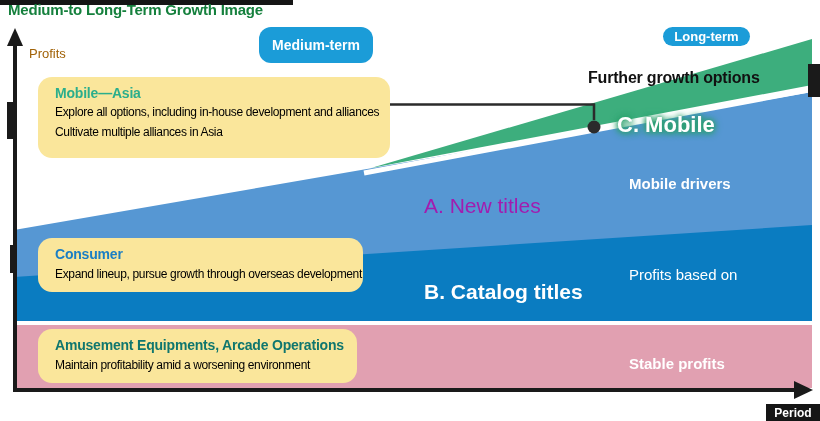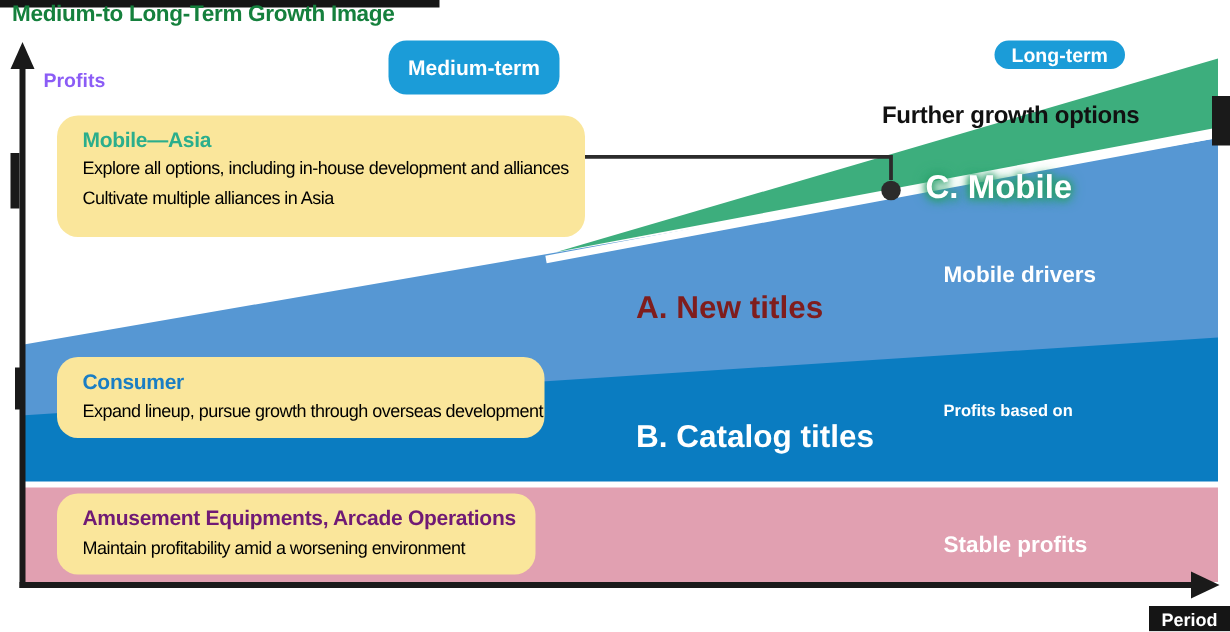--- a/index.html
+++ b/index.html
@@ -29,21 +29,21 @@
     background: #1b9cd8; color: #ffffff;
     font-weight: bold; text-align: center;
     border-radius: 12px; white-space: nowrap;
     display: flex; align-items: center; justify-content: center;
   }
   .badge.medium { left: 259px; top: 27px; width: 114px; height: 36px; font-size: 14px; }
   .badge.long   { left: 663px; top: 27px; width: 87px;  height: 19px; font-size: 13px; }
 
   .axis-label-y {
     left: 29px; top: 46px;
-    font-size: 13px; font-weight: bold; color: #8b5cf6;
+    font-size: 13px; font-weight: normal; color: #a16207;
   }
   .period-box {
     left: 766px; top: 404px; width: 54px; height: 17px;
     background: #151515; color: #ffffff;
     font-size: 12px; font-weight: bold;
     display: flex; align-items: center; justify-content: center;
   }
 
   .further-growth {
     left: 588px; top: 69px;
@@ -51,33 +51,33 @@
     white-space: nowrap; letter-spacing: -0.2px;
   }
   .c-mobile {
     left: 617px; top: 112px;
     font-size: 22px; font-weight: bold; color: #ffffff;
     white-space: nowrap;
     text-shadow: 0 0 5px #2aa06b, 0 0 9px #2aa06b, 0 1px 6px #2aa06b;
   }
   .a-new-titles {
     left: 424px; top: 194px;
-    font-size: 21px; font-weight: bold; color: #7f1d1d; white-space: nowrap;
+    font-size: 21px; font-weight: normal; color: #a21caf; white-space: nowrap;
   }
   .growth-drivers {
     left: 629px; top: 175px;
     font-size: 15px; font-weight: bold; color: #ffffff; white-space: nowrap;
   }
   .b-catalog {
     left: 424px; top: 280px;
     font-size: 21px; font-weight: bold; color: #ffffff; white-space: nowrap;
   }
   .profits-based {
     left: 629px; top: 266px;
-    font-size: 11px; font-weight: bold; color: #ffffff;
+    font-size: 15px; font-weight: normal; color: #ffffff;
     line-height: 17.5px; white-space: nowrap;
   }
   .stable-profits {
     left: 629px; top: 355px;
     font-size: 15px; font-weight: bold; color: #ffffff; white-space: nowrap;
   }
 
   .callout {
     background: #fae69b;
     border-radius: 14px;
@@ -96,21 +96,21 @@
   .callout.mobile-asia { left: 38px; top: 77px; width: 352px; height: 81px; }
   .callout.mobile-asia .c-title { color: #2bae8c; }
   .callout.mobile-asia .l1 { top: 28px; }
   .callout.mobile-asia .l2 { top: 48px; }
 
   .callout.consumer { left: 38px; top: 238px; width: 325px; height: 54px; }
   .callout.consumer .c-title { color: #1a7ec4; }
   .callout.consumer .l1 { top: 29px; }
 
   .callout.amusement { left: 38px; top: 329px; width: 319px; height: 54px; }
-  .callout.amusement .c-title { color: #701a75; }
+  .callout.amusement .c-title { color: #0f766e; }
   .callout.amusement .l1 { top: 29px; }
 </style>
 </head>
 <body>
 
 <div id="stage">
 
   <svg id="diagram-svg" width="820" height="421" viewBox="0 0 820 421">
 
     <polygon points="14,230 812,92 812,226 14,278" fill="#5697d3"></polygon>

